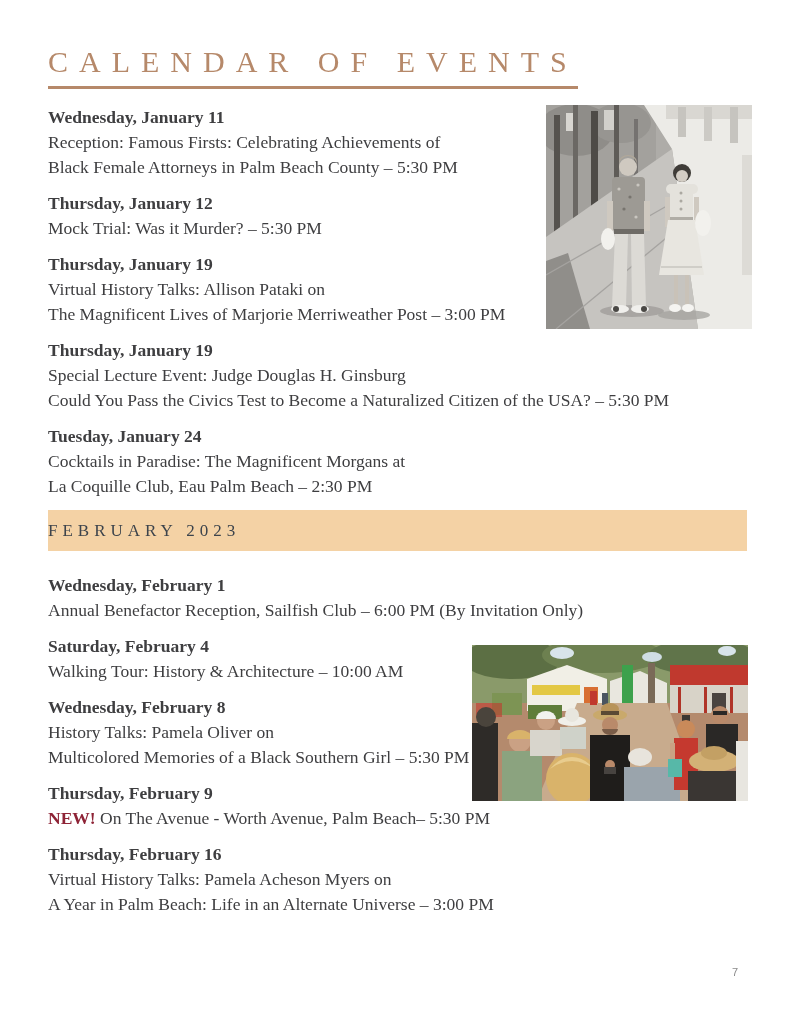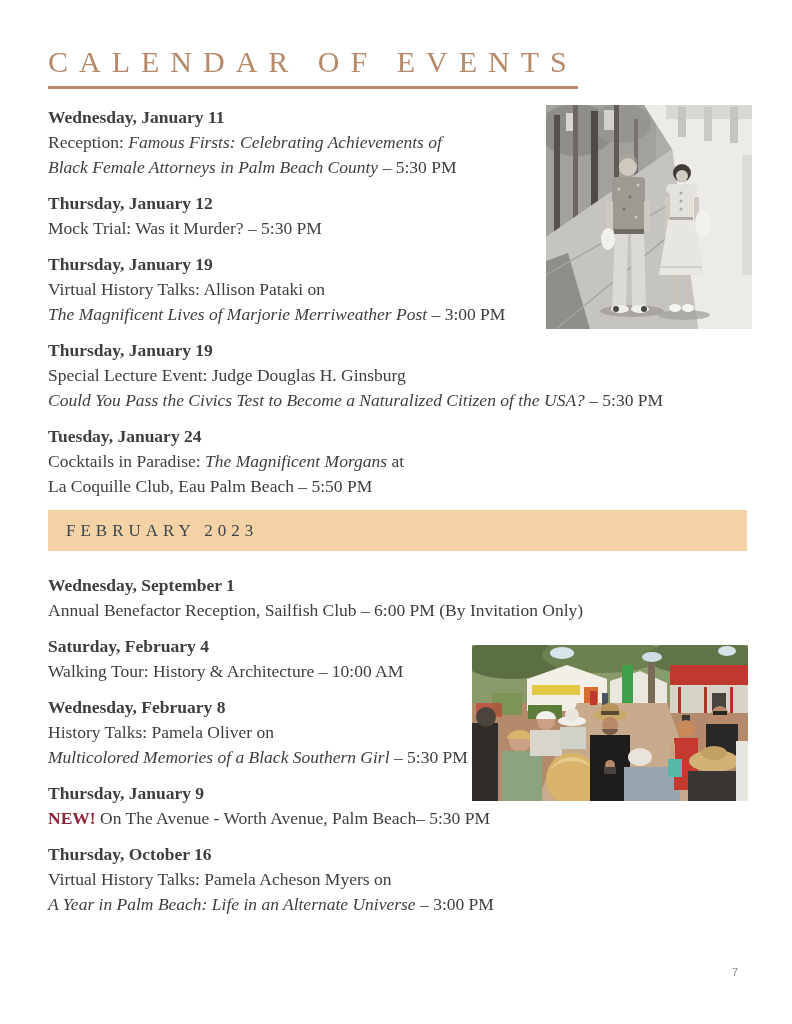--- a/index.html
+++ b/index.html
@@ -36,29 +36,28 @@
     font-weight: 700;
     font-size: 17.5px;
     line-height: 25px;
     color: var(--body-text);
   }
   .event-line {
     font-size: 17.5px;
     line-height: 25px;
     color: var(--body-text);
   }
-  .seg-italic { font-style: italic; }
+  .seg-italic { }
   .seg-new { color: var(--new-highlight); font-weight: 700; }
   .banner {
     height: 41px;
     width: 699px;
     background: var(--banner-bg);
     display: flex;
     align-items: center;
-    padding-left: 18px;
     margin: 10px 0 22px 0;
   }
   .banner span {
     font-size: 17px;
     letter-spacing: 5px;
     color: var(--banner-text);
   }
   .photo { position: absolute; line-height: 0; }
   .photo-bw   { left: 546px; top: 96px;  width: 206px; height: 224px; }
   .photo-color{ left: 472px; top: 636px; width: 276px; height: 156px; }
@@ -95,46 +94,46 @@
             <div class="event-line"><span class="seg-italic">The Magnificent Lives of Marjorie Merriweather Post</span><span> – 3:00 PM</span></div>
           </div>
           <div class="event">
             <div class="event-date">Thursday, January 19</div>
             <div class="event-line"><span>Special Lecture Event: Judge Douglas H. Ginsburg</span></div>
             <div class="event-line"><span class="seg-italic">Could You Pass the Civics Test to Become a Naturalized Citizen of the USA?</span><span> – 5:30 PM</span></div>
           </div>
           <div class="event">
             <div class="event-date">Tuesday, January 24</div>
             <div class="event-line"><span>Cocktails in Paradise: </span><span class="seg-italic">The Magnificent Morgans</span><span> at</span></div>
-            <div class="event-line"><span>La Coquille Club, Eau Palm Beach – 5:50 PM</span></div>
+            <div class="event-line"><span>La Coquille Club, Eau Palm Beach – 2:30 PM</span></div>
           </div>
         </div>
         <div class="banner">
           <span>FEBRUARY 2023</span>
         </div>
         <div class="event-list">
           <div class="event">
-            <div class="event-date">Wednesday, September 1</div>
+            <div class="event-date">Wednesday, February 1</div>
             <div class="event-line"><span>Annual Benefactor Reception, Sailfish Club – 6:00 PM (By Invitation Only)</span></div>
           </div>
           <div class="event">
             <div class="event-date">Saturday, February 4</div>
             <div class="event-line"><span>Walking Tour: History &amp; Architecture – 10:00 AM</span></div>
           </div>
           <div class="event">
             <div class="event-date">Wednesday, February 8</div>
             <div class="event-line"><span>History Talks: Pamela Oliver on</span></div>
             <div class="event-line"><span class="seg-italic">Multicolored Memories of a Black Southern Girl</span><span> – 5:30 PM</span></div>
           </div>
           <div class="event">
-            <div class="event-date">Thursday, January 9</div>
+            <div class="event-date">Thursday, February 9</div>
             <div class="event-line"><span class="seg-new">NEW!</span><span> On The Avenue - Worth Avenue, Palm Beach– 5:30 PM</span></div>
           </div>
           <div class="event">
-            <div class="event-date">Thursday, October 16</div>
+            <div class="event-date">Thursday, February 16</div>
             <div class="event-line"><span>Virtual History Talks: Pamela Acheson Myers on</span></div>
             <div class="event-line"><span class="seg-italic">A Year in Palm Beach: Life in an Alternate Universe</span><span> – 3:00 PM</span></div>
           </div>
         </div>
       </div>
   </div>
 
   <figure class="photo photo-bw">
     <svg width="206" height="224" viewBox="0 0 206 224" xmlns="http://www.w3.org/2000/svg">
       <rect x="0" y="0" width="206" height="224" fill="#aeaca8"></rect>

